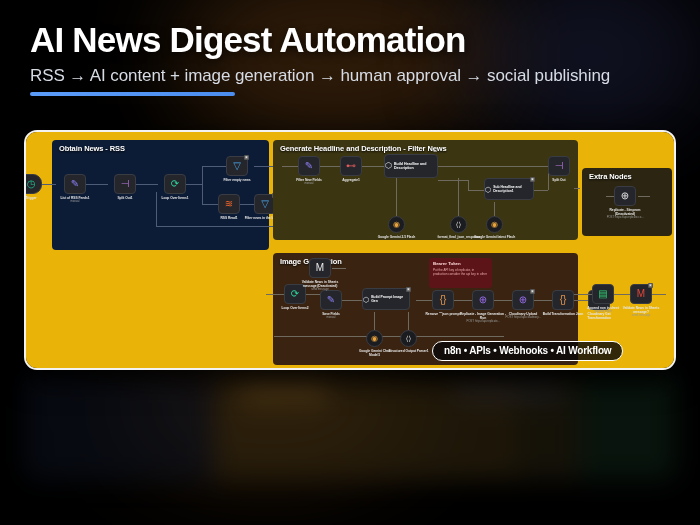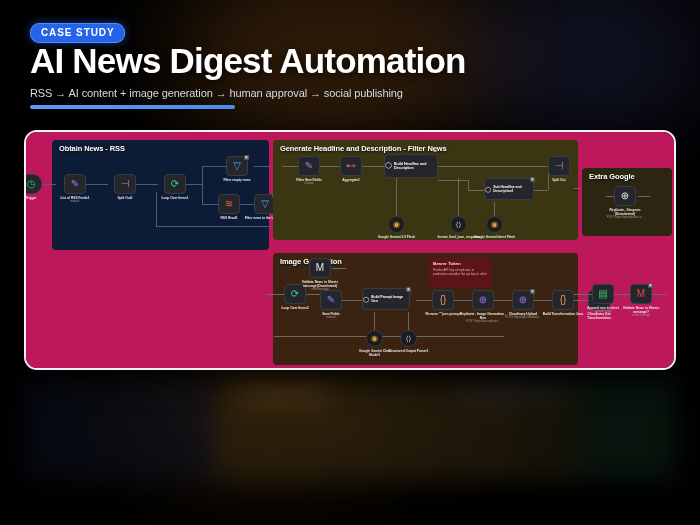--- a/index.html
+++ b/index.html
@@ -36,21 +36,21 @@
     font-size:35px;
     font-weight:bold;
     color:#ffffff;
     letter-spacing:-0.8px;
     line-height:1.05;
     text-shadow:0 2px 10px rgba(0,0,0,.8);
   }
 
   .subtitle {
     margin-top:7px;
-    font-size:11px;
+    font-size:17px;
     color:#d6dbe4;
     letter-spacing:-0.1px;
     white-space:nowrap;
   }
 
   .accent-bar {
     margin-top:6px;
     width:205px; height:4px;
     border-radius:2px;
     background:linear-gradient(90deg,#5b9bf8,#4b8ef0);
@@ -61,21 +61,21 @@
     position:absolute;
     left:24px; top:130px;
     width:652px; height:240px;
     border:2px solid #f2f2f2;
     border-radius:13px;
     background:#100f0d;
     overflow:hidden;
     z-index:6;
     box-shadow:0 10px 30px rgba(0,0,0,.8);
   }
-  .canvas { position:absolute; inset:0; background:#be185d; }
+  .canvas { position:absolute; inset:0; background:#eab308; }
 
   
   .section { position:absolute; border-radius:4px; }
   .sec-title {
     position:absolute; top:4px; left:7px;
     font-size:7.5px; font-weight:bold; color:#fff;
     letter-spacing:-0.1px; line-height:1.25;
     text-shadow:0 1px 2px rgba(0,0,0,.9);
   }
 
@@ -181,21 +181,20 @@
   .r-hi2{ position:absolute; left:430px; top:10px; width:110px; height:18px; background:rgba(120,130,190,.28); border-radius:9px; }
 </style>
 </head>
 <body>
 
 <div class="glow-a"></div>
 <div class="glow-b"></div>
 <div class="glow-c"></div>
 
 <div class="header">
-  <div class="badge">CASE STUDY</div>
   <div class="title">AI News Digest Automation</div>
   <div class="subtitle">RSS → AI content + image generation → human approval → social publishing</div>
   <div class="accent-bar"></div>
 </div>
 
 <div class="frame">
   <div class="canvas">
 
     <div class="section" id="sec-rss">
       <div class="sec-title">Obtain News - RSS</div>
@@ -364,21 +363,21 @@
     <div class="node round" style="left:340px; top:198px;">
       <span style="color:#e8a33d; font-size:8px;">◉</span>
       <span class="nlabel">Google Gemini Chat Model1</span>
     </div>
     <div class="node round" style="left:374px; top:198px;">
       <span style="color:#dcdcdc; font-size:7px;">⟨⟩</span>
       <span class="nlabel">Structured Output Parser1</span>
     </div>
 
     <div class="section" id="sec-extra">
-      <div class="sec-title">Extra Google</div>
+      <div class="sec-title">Extra Nodes</div>
     </div>
     <div class="wire" style="left:580px; top:64px; width:8px;"></div>
     <div class="wire" style="left:612px; top:64px; width:12px;"></div>
     <div class="node" style="left:588px; top:54px;">
       <span style="color:#e2e2e2;">⊕</span>
       <span class="nlabel"><span>Replicate - Simprom (Deactivated)</span><span class="nsub">POST: https://api.replicate.co...</span></span>
     </div>
 
     <div class="wire" style="left:548px; top:162px; width:18px;"></div>
     <div class="wire" style="left:588px; top:162px; width:16px;"></div>
@@ -388,20 +387,21 @@
       <span class="nlabel"><span>Append row in sheet</span><span class="nsub">append: sheet</span></span>
     </div>
     <div class="node" style="left:604px; top:152px;">
       <span class="tag">▣</span>
       <span style="color:#e3463a;">M</span>
       <span class="nlabel"><span>Validate News in Sheets message?</span><span class="nsub">send: message</span></span>
     </div>
 
   </div>
 
+  <div class="pill">n8n • APIs • Webhooks • AI Workflow</div>
 </div>
 
 <div class="reflection">
   <div class="r-a"></div>
   <div class="r-b"></div>
   <div class="r-c"></div>
   <div class="r-d"></div>
   <div class="r-hi"></div>
   <div class="r-hi2"></div>
 </div>

